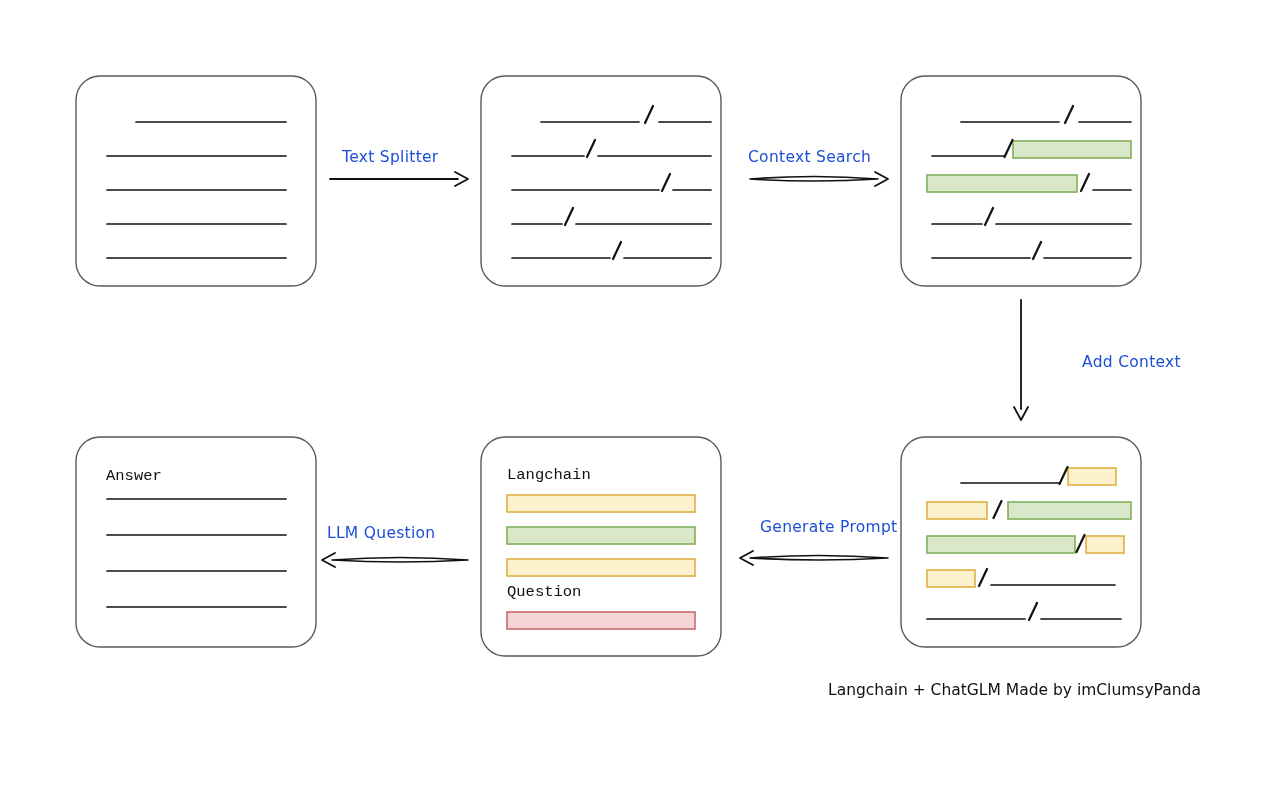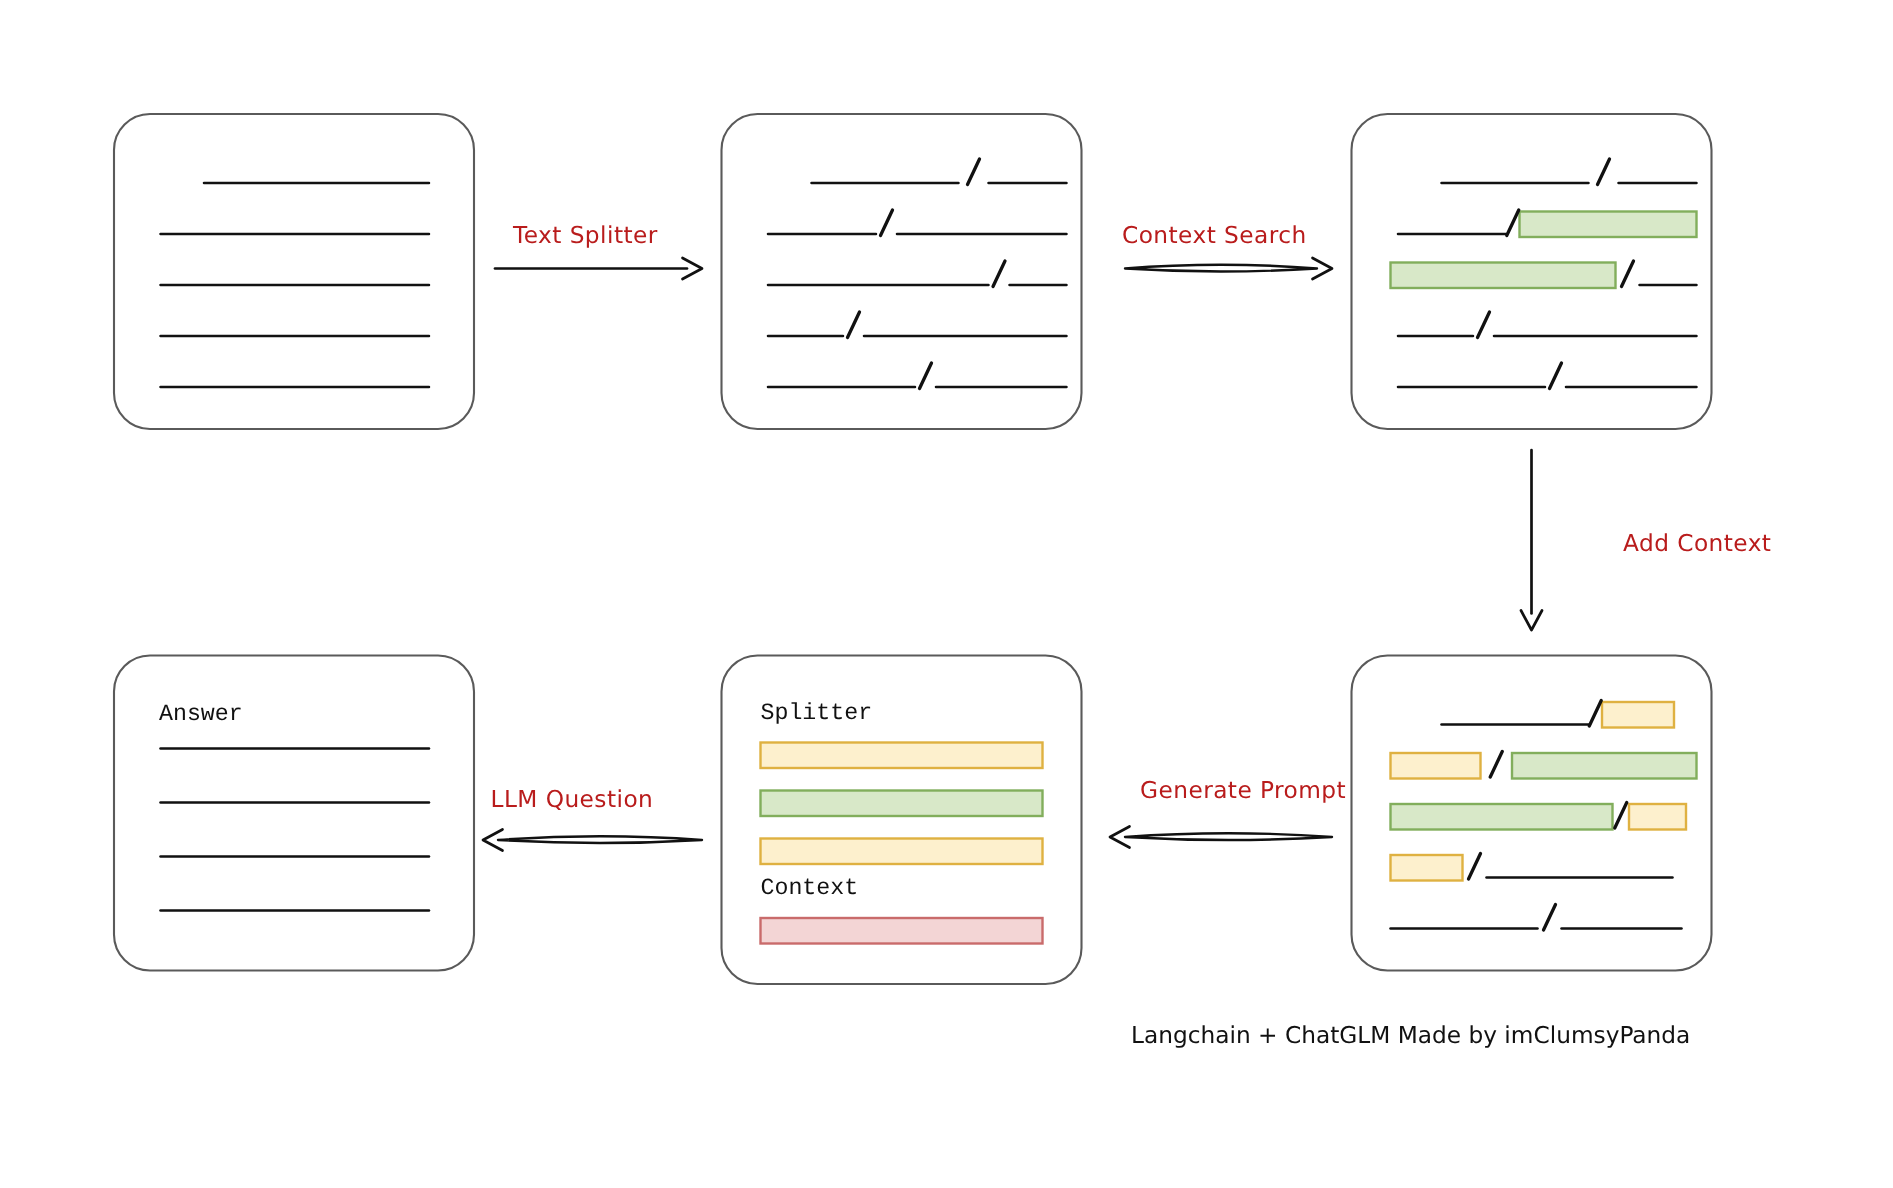--- a/index.html
+++ b/index.html
@@ -17,21 +17,21 @@
   #canvas {
     position: absolute;
     left: 0; top: 0;
     width: 1262px;
     height: 792px;
   }
   .diagram-label {
     position: absolute;
     font-family: "DejaVu Sans", sans-serif;
     font-size: 15.5px;
-    color: #b91c1c;
+    color: #1d4ed8;
     letter-spacing: 0.3px;
     white-space: nowrap;
   }
   .box-heading {
     position: absolute;
     font-family: Liberation Mono, monospace;
     font-size: 15.5px;
     color: #111111;
     white-space: nowrap;
   }
@@ -191,23 +191,23 @@
         <path d="M 753 551 L 740 558 L 753 565" stroke="#111111" stroke-width="1.8" fill="none" stroke-linejoin="round" stroke-linecap="round"></path>
       </g>
       <g>
         <path d="M 468 560 Q 400 555 332 560 Q 400 564 468 560 Z" stroke="#111111" stroke-width="1.6" fill="none" stroke-linejoin="round"></path>
         <path d="M 335 553 L 322 560 L 335 567" stroke="#111111" stroke-width="1.8" fill="none" stroke-linejoin="round" stroke-linecap="round"></path>
       </g>
     </g>
 </svg>
 
 <div id="labels-layer">
-    <div class="box-heading" style="left: 507px; top: 466px;">Splitter</div>
-    <div class="box-heading" style="left: 507px; top: 583px;">Context</div>
+    <div class="box-heading" style="left: 507px; top: 466px;">Langchain</div>
+    <div class="box-heading" style="left: 507px; top: 583px;">Question</div>
     <div class="box-heading" style="left: 106px; top: 467px;">Answer</div>
     <div class="diagram-label" style="left: 342px; top: 148px;">Text Splitter</div>
     <div class="diagram-label" style="left: 748px; top: 148px;">Context Search</div>
     <div class="diagram-label" style="left: 1035px; top: 353px; margin-left: 47px;">Add Context</div>
     <div class="diagram-label" style="left: 760px; top: 518px;">Generate Prompt</div>
     <div class="diagram-label" style="left: 327px; top: 524px;">LLM Question</div>
   </div>
 
-<div class="caption" id="caption" style="left:754px; top:681px;text-align:right;">Langchain + ChatGLM Made by imClumsyPanda</div>
+<div class="caption" id="caption" style="left:828px; top:681px;text-align:right;">Langchain + ChatGLM Made by imClumsyPanda</div>
 
 </body></html>

